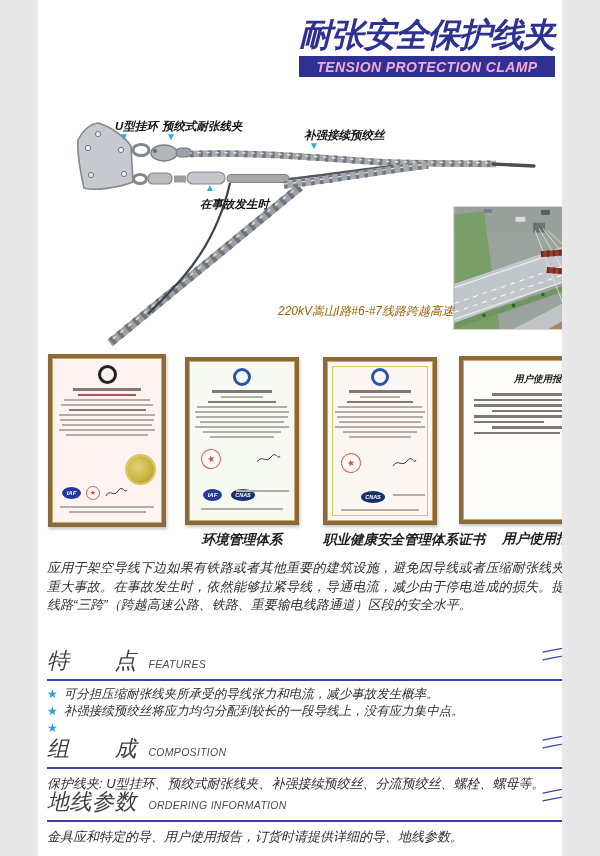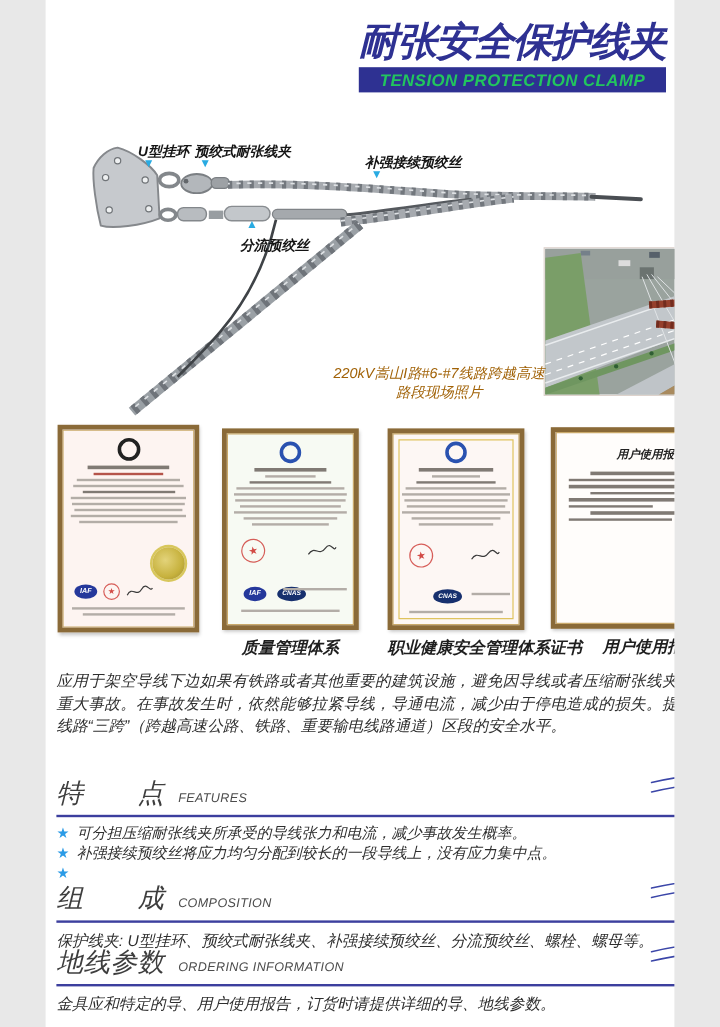--- a/index.html
+++ b/index.html
@@ -4,21 +4,21 @@
 <style>
   html,body{margin:0;padding:0;background:#e8e8e8;}
   .page{position:relative;width:524px;height:856px;background:#ffffff;margin:0 auto;overflow:hidden;
         font-family:"Liberation Sans","DejaVu Sans",sans-serif;color:#333;font-style:italic;}
 
   
   .title-cn{position:absolute;top:16px;right:7px;font-size:33px;line-height:38px;font-weight:600;
             letter-spacing:-1px;color:#2e3192;white-space:nowrap;}
   .title-en-bar{position:absolute;top:56px;right:7px;width:256px;height:21px;background:#2e3192;
             display:flex;align-items:center;justify-content:center;}
-  .title-en-bar span{color:#22c55e;font-size:14px;font-weight:700;letter-spacing:.4px;white-space:nowrap;}
+  .title-en-bar span{color:#f9a8d4;font-size:14px;font-weight:700;letter-spacing:.4px;white-space:nowrap;}
 
   
   .diagram{position:absolute;left:0;top:100px;width:600px;height:250px;}
   .callout{position:absolute;font-size:11.5px;font-weight:600;color:#141414;white-space:nowrap;}
   .tri{position:absolute;font-size:10px;color:#29abe2;line-height:10px;}
 
   
   .photo{position:absolute;left:415px;top:206px;width:175px;height:124px;border:1px solid #ddd2cc;
          box-sizing:border-box;overflow:hidden;}
   .photo-caption{position:absolute;left:238px;top:303px;width:180px;text-align:center;
@@ -119,21 +119,21 @@
 
       <path d="M192 83 C 184 118, 168 150, 146 176 C 136 188, 122 202, 110 214" fill="none" stroke="#3f4347" stroke-width="2.2"></path>
     </svg>
     
     <span class="callout" style="left:77px;top:19px">U型挂环</span>
     <span class="tri" style="left:81px;top:32px">▼</span>
     <span class="callout" style="left:124px;top:19px">预绞式耐张线夹</span>
     <span class="tri" style="left:128px;top:32px">▼</span>
     <span class="callout" style="left:266px;top:28px">补强接续预绞丝</span>
     <span class="tri" style="left:271px;top:41px">▼</span>
-    <span class="callout" style="left:162px;top:97px">分流预绞丝</span>
+    <span class="callout" style="left:162px;top:97px">在事故发生时</span>
     <span class="tri" style="left:167px;top:83px">▲</span>
   </div>
 
   <div class="photo">
     <svg width="173" height="122" viewBox="0 0 175 124">
       <rect x="0" y="0" width="175" height="124" fill="#9aa39e"></rect>
       <rect x="0" y="0" width="175" height="26" fill="#98a09c"></rect>
       <rect x="128" y="6" width="13" height="6" fill="#a8352c"></rect>
       <rect x="62" y="10" width="10" height="5" fill="#dcdcdc"></rect>
       <rect x="88" y="3" width="9" height="5" fill="#56606a"></rect>
@@ -158,21 +158,20 @@
       <rect x="80" y="16" width="12" height="10" fill="#6b7370"></rect>
       <path d="M86 22 L146 124 M90 22 L166 118 M82 24 L120 124 M95 24 L175 100" stroke="#e2e6e8" stroke-width="0.8"></path>
       <path d="M88 48 L162 42" stroke="#96402c" stroke-width="6"></path>
       <path d="M88 48 L162 42" stroke="#722c1e" stroke-width="6" stroke-dasharray="2.5 3.5"></path>
       <path d="M94 64 L170 70" stroke="#96402c" stroke-width="6"></path>
       <path d="M94 64 L170 70" stroke="#722c1e" stroke-width="6" stroke-dasharray="2.5 3.5"></path>
     </svg>
   </div>
   <div class="photo-caption">
     <div>220kV嵩山I路#6-#7线路跨越高速</div>
-    <div>路段现场照片</div>
   </div>
 
   <div class="cert-wrap" style="left:10px;top:354px;width:118px">
     <div class="cert" style="width:118px;height:173px;background:#fdf4f1">
       <div class="emblem black"></div>
       <div class="tl dark" style="width:62%"></div>
       <div class="tl red" style="width:52%"></div>
       <div class="tl" style="width:78%"></div>
         <div class="tl" style="width:84%"></div>
       <div class="tl dark" style="width:70%"></div>
@@ -207,21 +206,21 @@
       <div class="tl" style="width:60%"></div>
       <div class="stamp" style="left:12px;bottom:52px;width:18px;height:18px;font-size:9px;transform:rotate(-12deg)">★</div>
       <svg class="sig" style="right:14px;bottom:56px" width="26" height="12">
         <path d="M2 9 C7 1,11 11,16 4 S 23 8,25 3" stroke="#3a3a3a" fill="none" stroke-width="1"></path>
       </svg>
       <span class="logo-oval iaf" style="position:absolute;left:14px;bottom:20px">IAF</span>
       <span class="logo-oval cnas" style="position:absolute;left:42px;bottom:20px">CNAS</span>
       <div class="tl" style="width:50%;position:absolute;bottom:26px;right:6px"></div>
       <div class="tl" style="width:78%;position:absolute;bottom:8px;left:11%"></div>
     </div>
-    <div class="cert-caption">质量管理体系</div>
+    <div class="cert-caption">环境管理体系</div>
   </div>
 
   <div class="cert-wrap" style="left:285px;top:357px;width:114px">
     <div class="cert" style="width:114px;height:168px;background:#fdf7f4;box-shadow:inset 0 0 0 1px #c9a96a, inset 0 0 0 5px #fdf7f4, inset 0 0 0 6px #dfc35e, 1px 2px 3px rgba(0,0,0,.25)">
       <div class="emblem blue"></div>
       <div class="tl dark" style="width:58%"></div>
       <div class="tl" style="width:38%"></div>
       <div class="tl dark" style="width:62%"></div>
       <div class="tl" style="width:80%"></div>
         <div class="tl" style="width:84%"></div>

